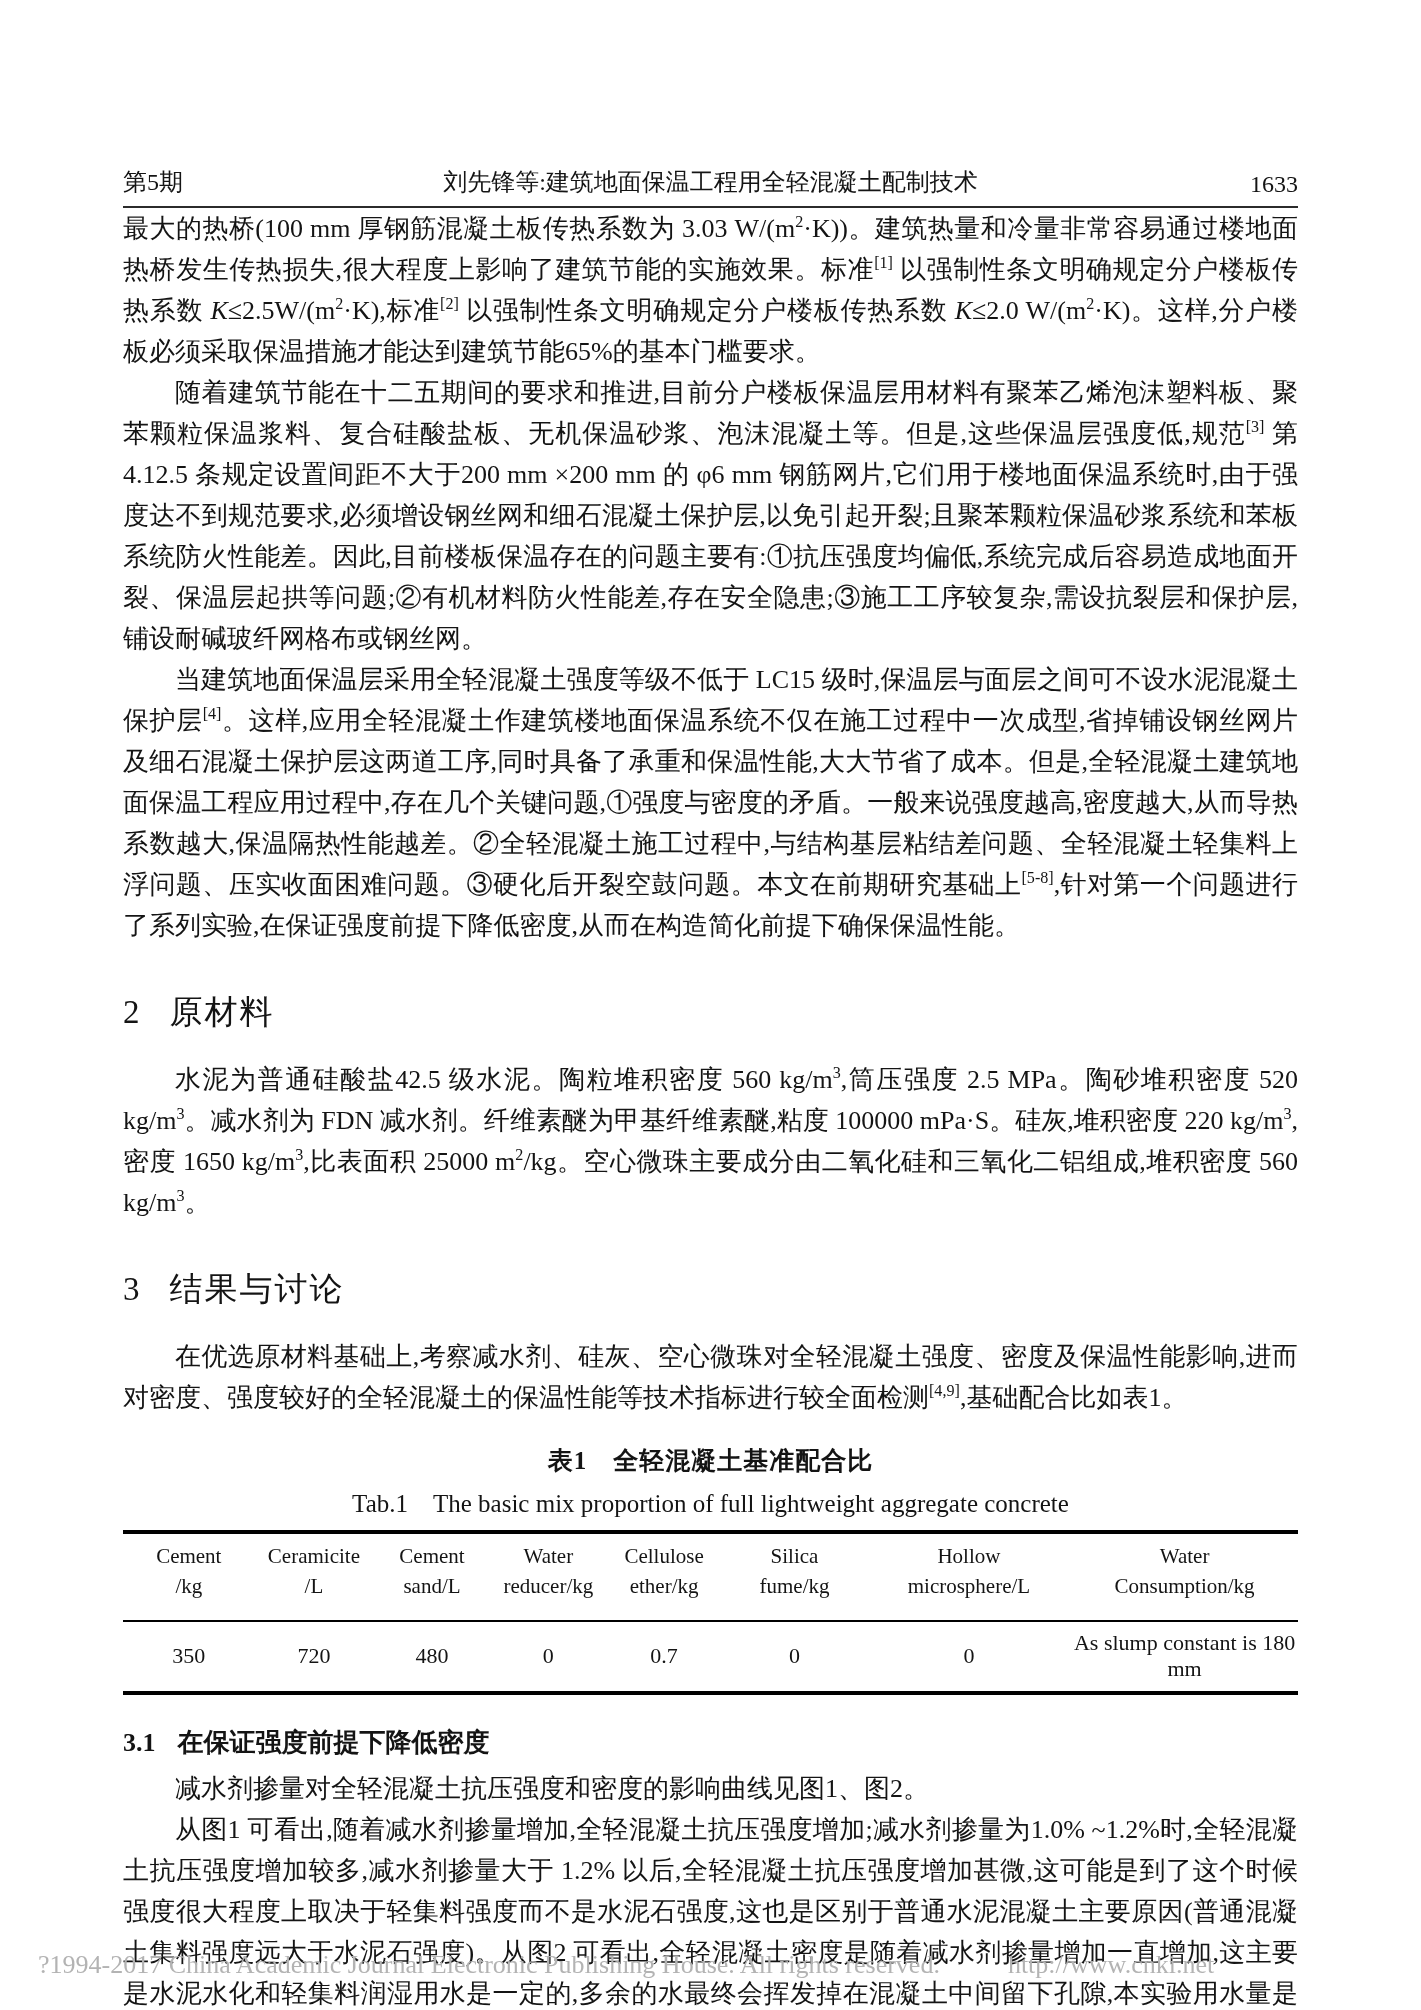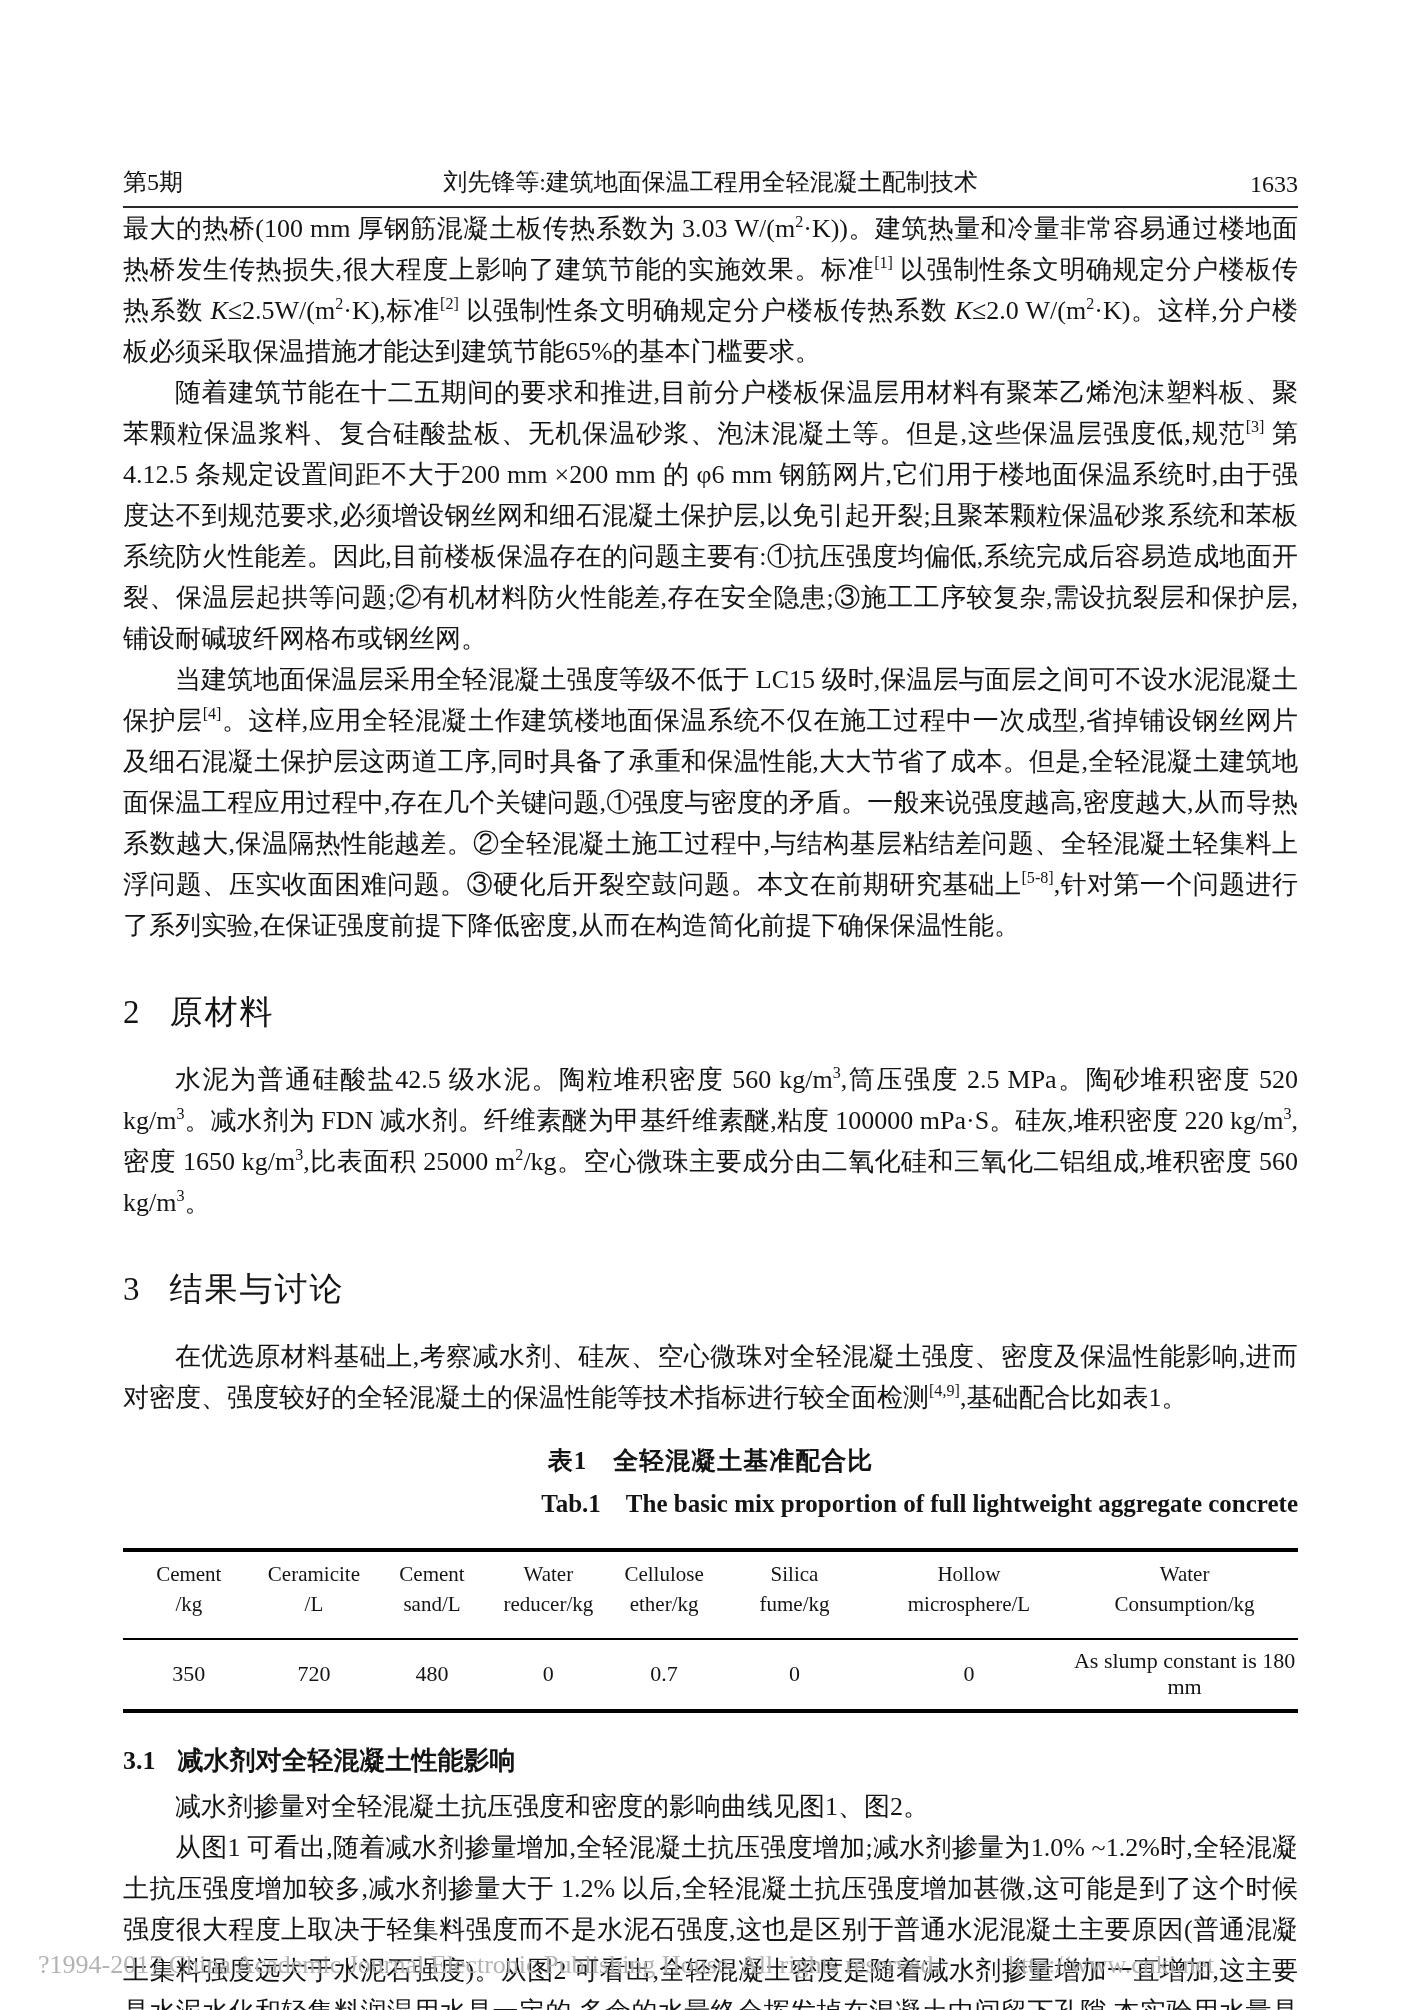--- a/index.html
+++ b/index.html
@@ -59,25 +59,25 @@
   h3.subsec .num{margin-right:22px;}
   
   .tbl-title-zh{
     text-align:center;
     font-weight:700;
     font-size:25px;
     margin-top:26px;
     letter-spacing:1px;
   }
   .tbl-title-en{
-    text-align:right;
-    font-weight:700;
+    text-align:center;
+    font-weight:400;
     font-size:25px;
     margin-top:10px;
-    margin-bottom:28px;
+    margin-bottom:10px;
   }
   
   table.mix{
     width:100%;
     border-collapse:collapse;
     table-layout:fixed;
     border-top:4px solid #000;
     border-bottom:4px solid #000;
     font-size:21px;
   }
@@ -196,21 +196,21 @@
             <td>0</td>
             <td>0.7</td>
             <td>0</td>
             <td>0</td>
             <td>As slump constant is 180 mm</td>
           </tr>
         </tbody>
       </table>
 
     <h3 class="subsec">
-      <span class="num">3.1</span><span>减水剂对全轻混凝土性能影响</span>
+      <span class="num">3.1</span><span>在保证强度前提下降低密度</span>
     </h3>
 
     <p class="body ind">减水剂掺量对全轻混凝土抗压强度和密度的影响曲线见图1、图2。</p>
 
     <p class="body ind">从图1 可看出,随着减水剂掺量增加,全轻混凝土抗压强度增加;减水剂掺量为1.0% ~1.2%时,全轻混凝土抗压强度增加较多,减水剂掺量大于 1.2% 以后,全轻混凝土抗压强度增加甚微,这可能是到了这个时候强度很大程度上取决于轻集料强度而不是水泥石强度,这也是区别于普通水泥混凝土主要原因(普通混凝土集料强度远大于水泥石强度)。从图2 可看出,全轻混凝土密度是随着减水剂掺量增加一直增加,这主要是水泥水化和轻集料润湿用水是一定的,多余的水最终会挥发掉在混凝土中间留下孔隙,本实验用水量是控制坍落度 180 mm 为准,故减水剂掺量增加用水量减小,用水量越少留下孔隙越少,从而密度越大。据</p>
 
   </main>
 
   <footer class="pagefoot">
     <span>?1994-2017 China Academic Journal Electronic Publishing House. All rights reserved.</span>

